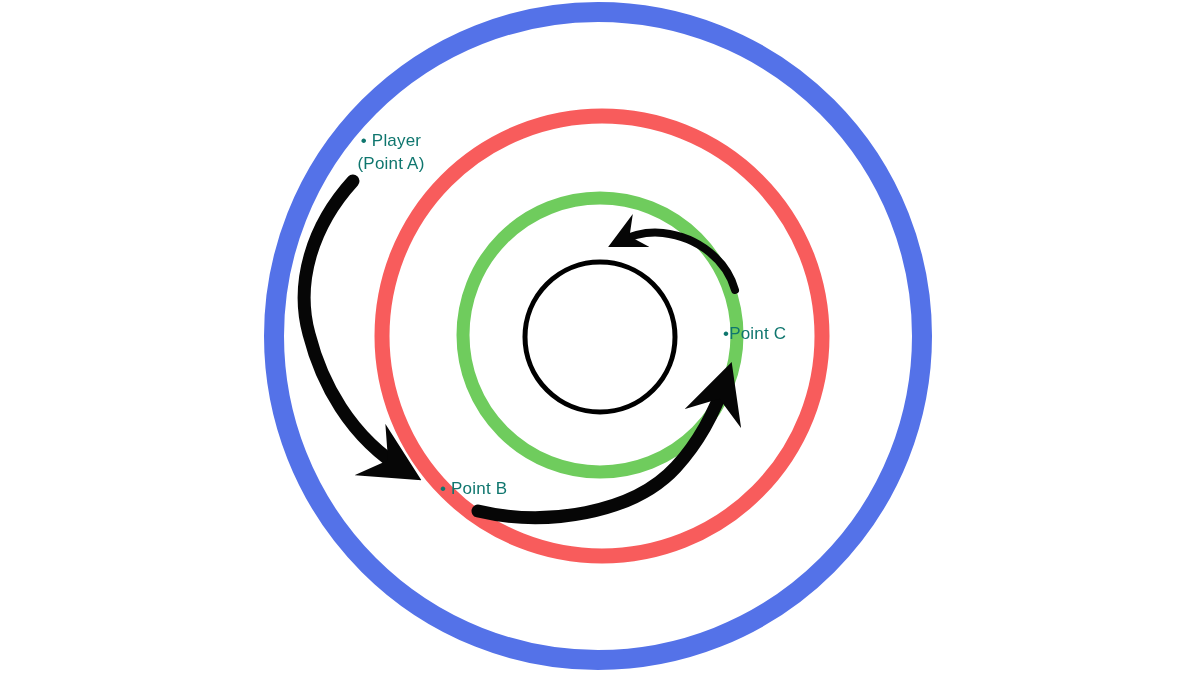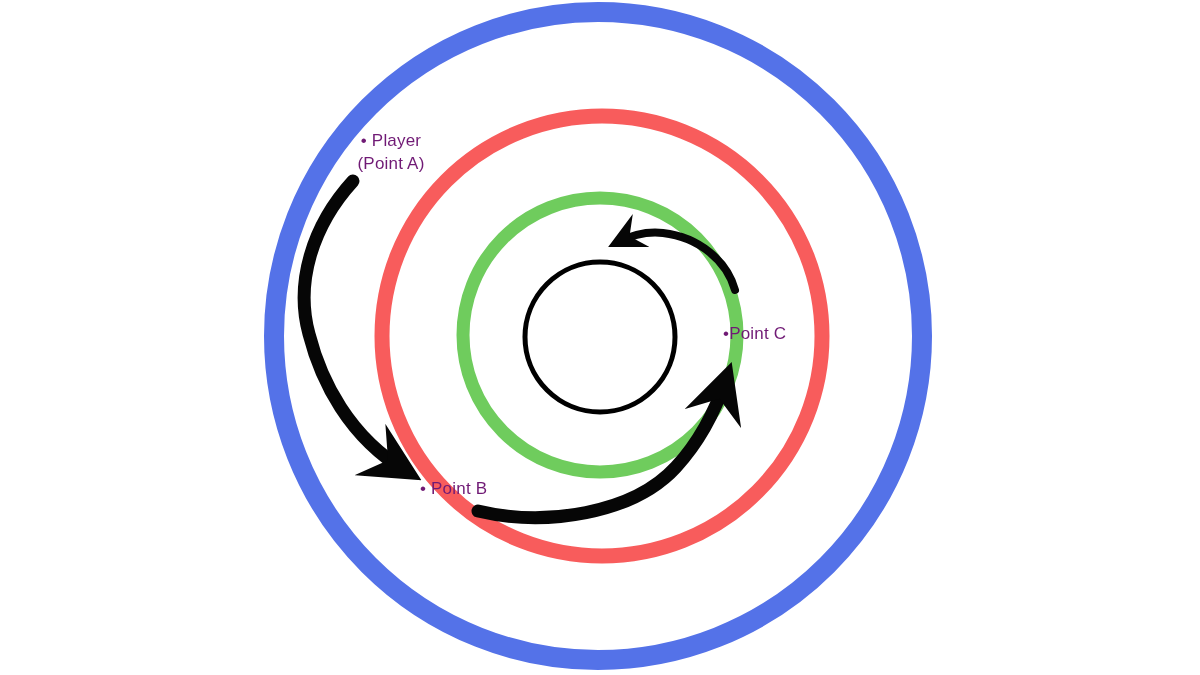--- a/index.html
+++ b/index.html
@@ -18,21 +18,21 @@
   #rings-svg {
     position: absolute;
     left: 0;
     top: 0;
     display: block;
   }
   .label {
     position: absolute;
     font-size: 17px;
     line-height: 23px;
-    color: #701a75;
+    color: #0f766e;
     white-space: nowrap;
     letter-spacing: 0.2px;
   }
   .label.centered {
     text-align: center;
     white-space: normal;
   }
 </style>
 </head>
 <body>
@@ -59,17 +59,17 @@
     <path d="M 478 511 C 545 527 633 514 676 467 C 700 441 716 409 726 379" fill="none" stroke-width="13" stroke-linecap="round" marker-end="url(#dart)" stroke="#060606"></path>
 
     <path d="M 735 290 C 727 261 699 237 663 233 C 646 231 630 236 618 242" fill="none" stroke-width="8" stroke-linecap="round" marker-end="url(#dart)" stroke="#060606"></path>
   </svg>
 
   <div class="label centered" style="left:330px; top:129px; width:122px;">
     <div>• Player</div>
     <div>(Point A)</div>
   </div>
 
-  <div class="label" style="left:420px; top:477px;">• Point B</div>
+  <div class="label" style="left:440px; top:477px;">• Point B</div>
 
   <div class="label" style="left:723px; top:322px;">•Point C</div>
 
 </div>
 
 </body></html>

